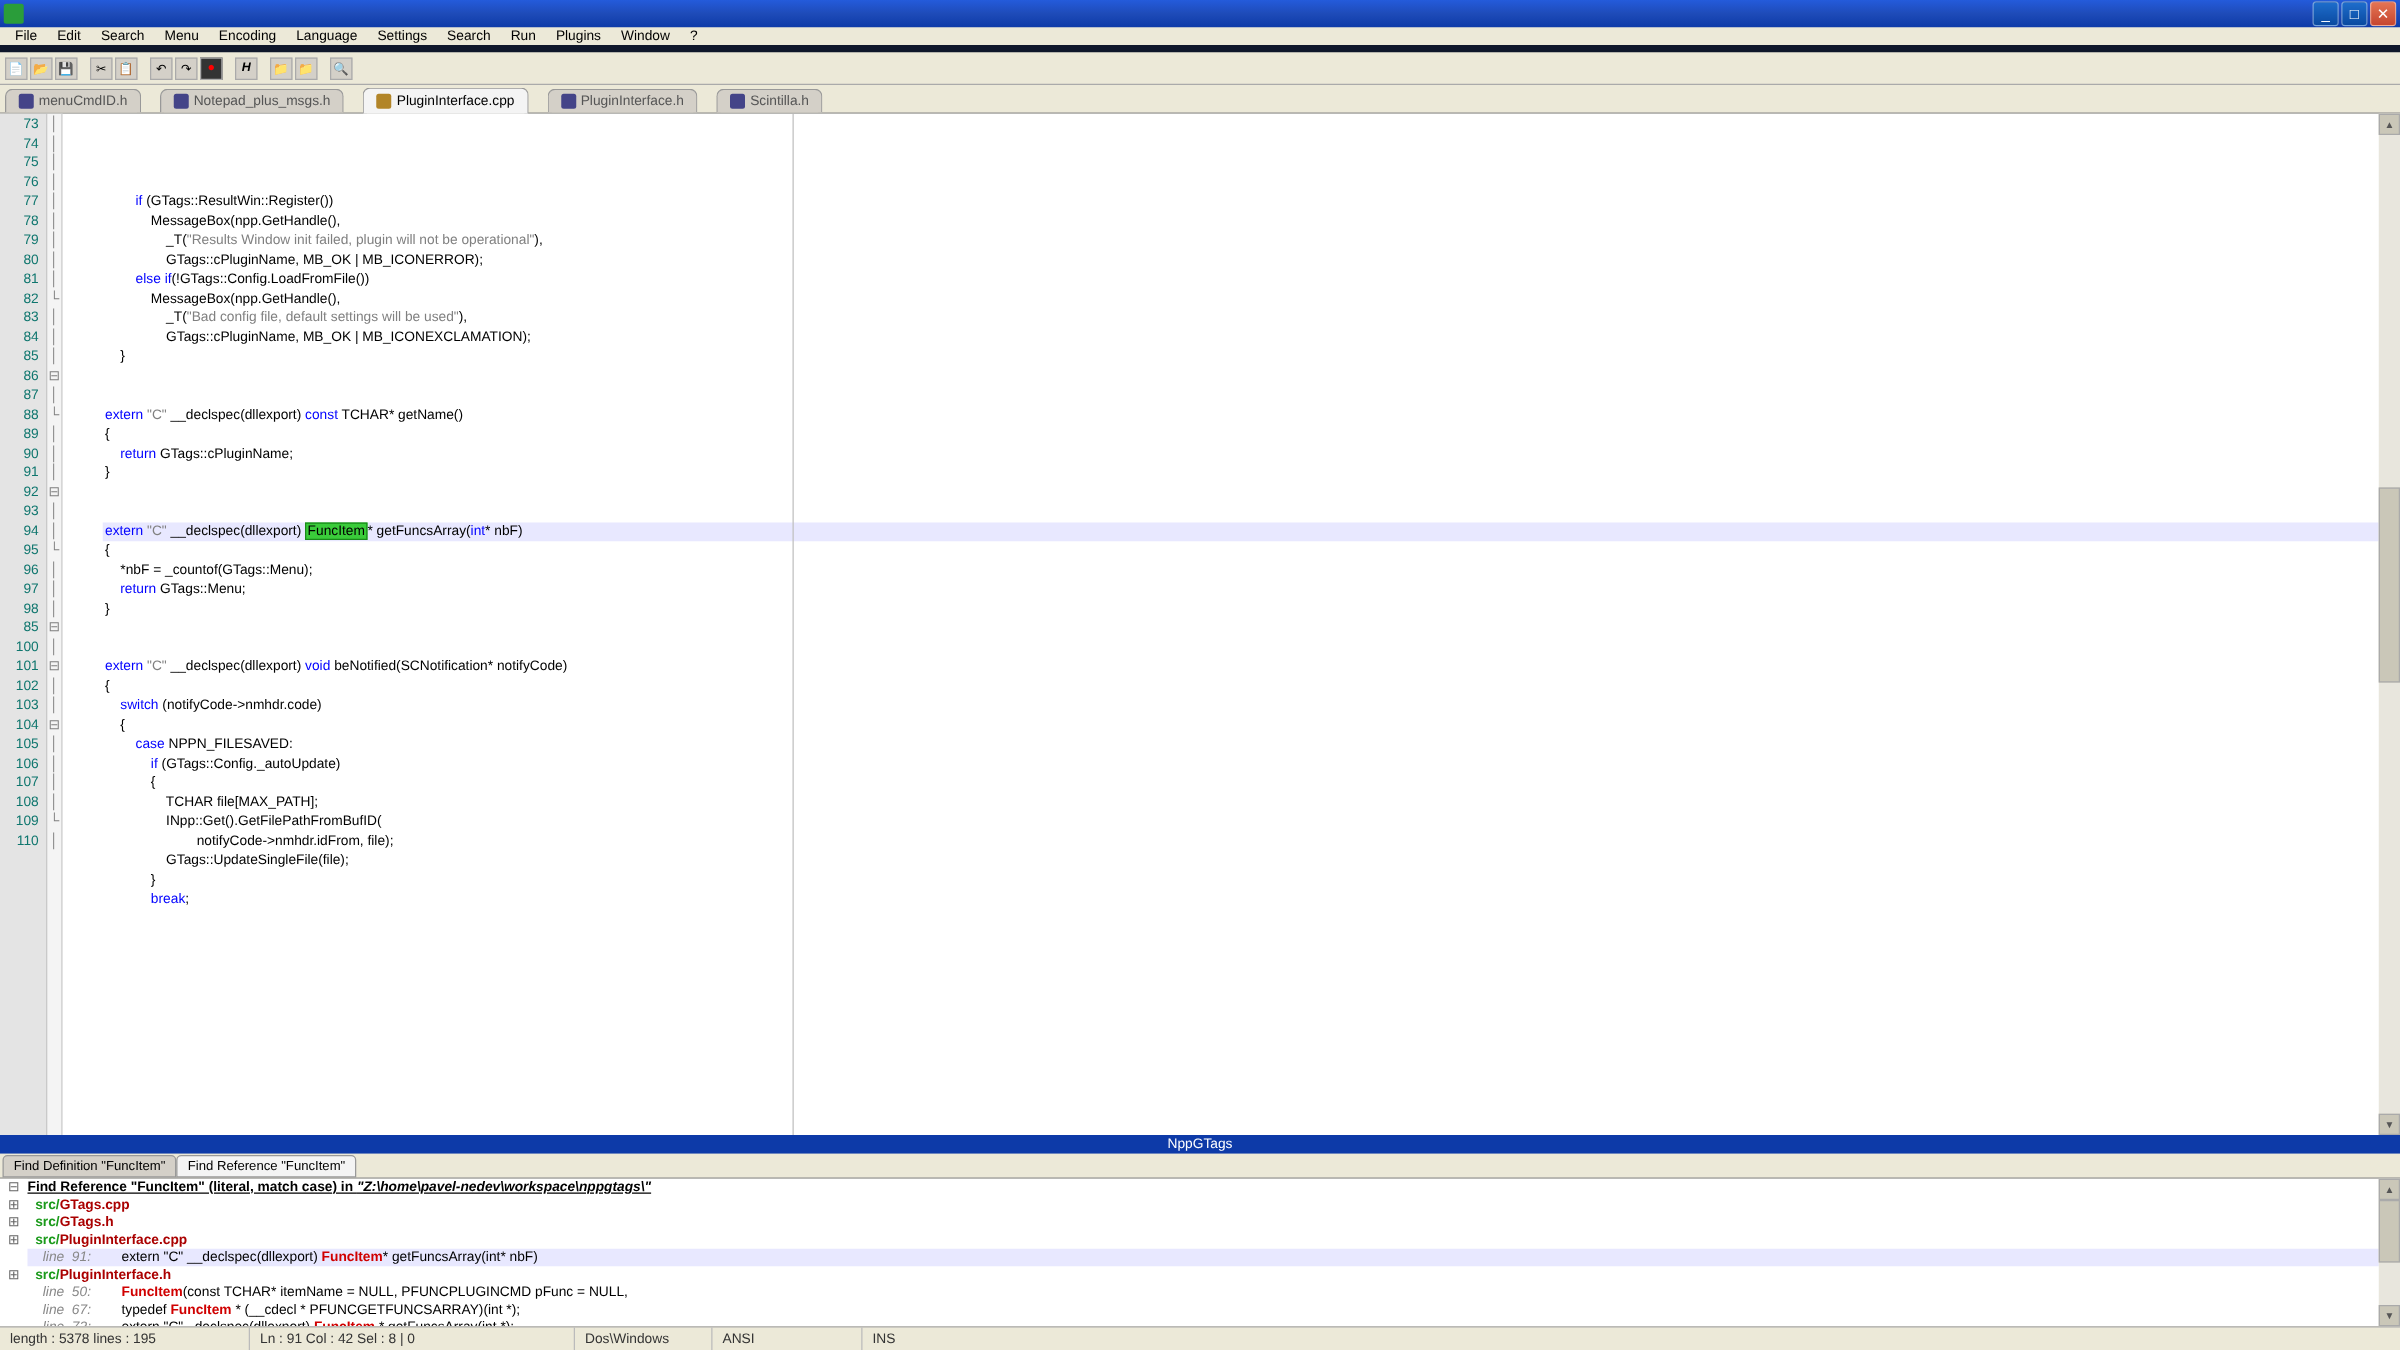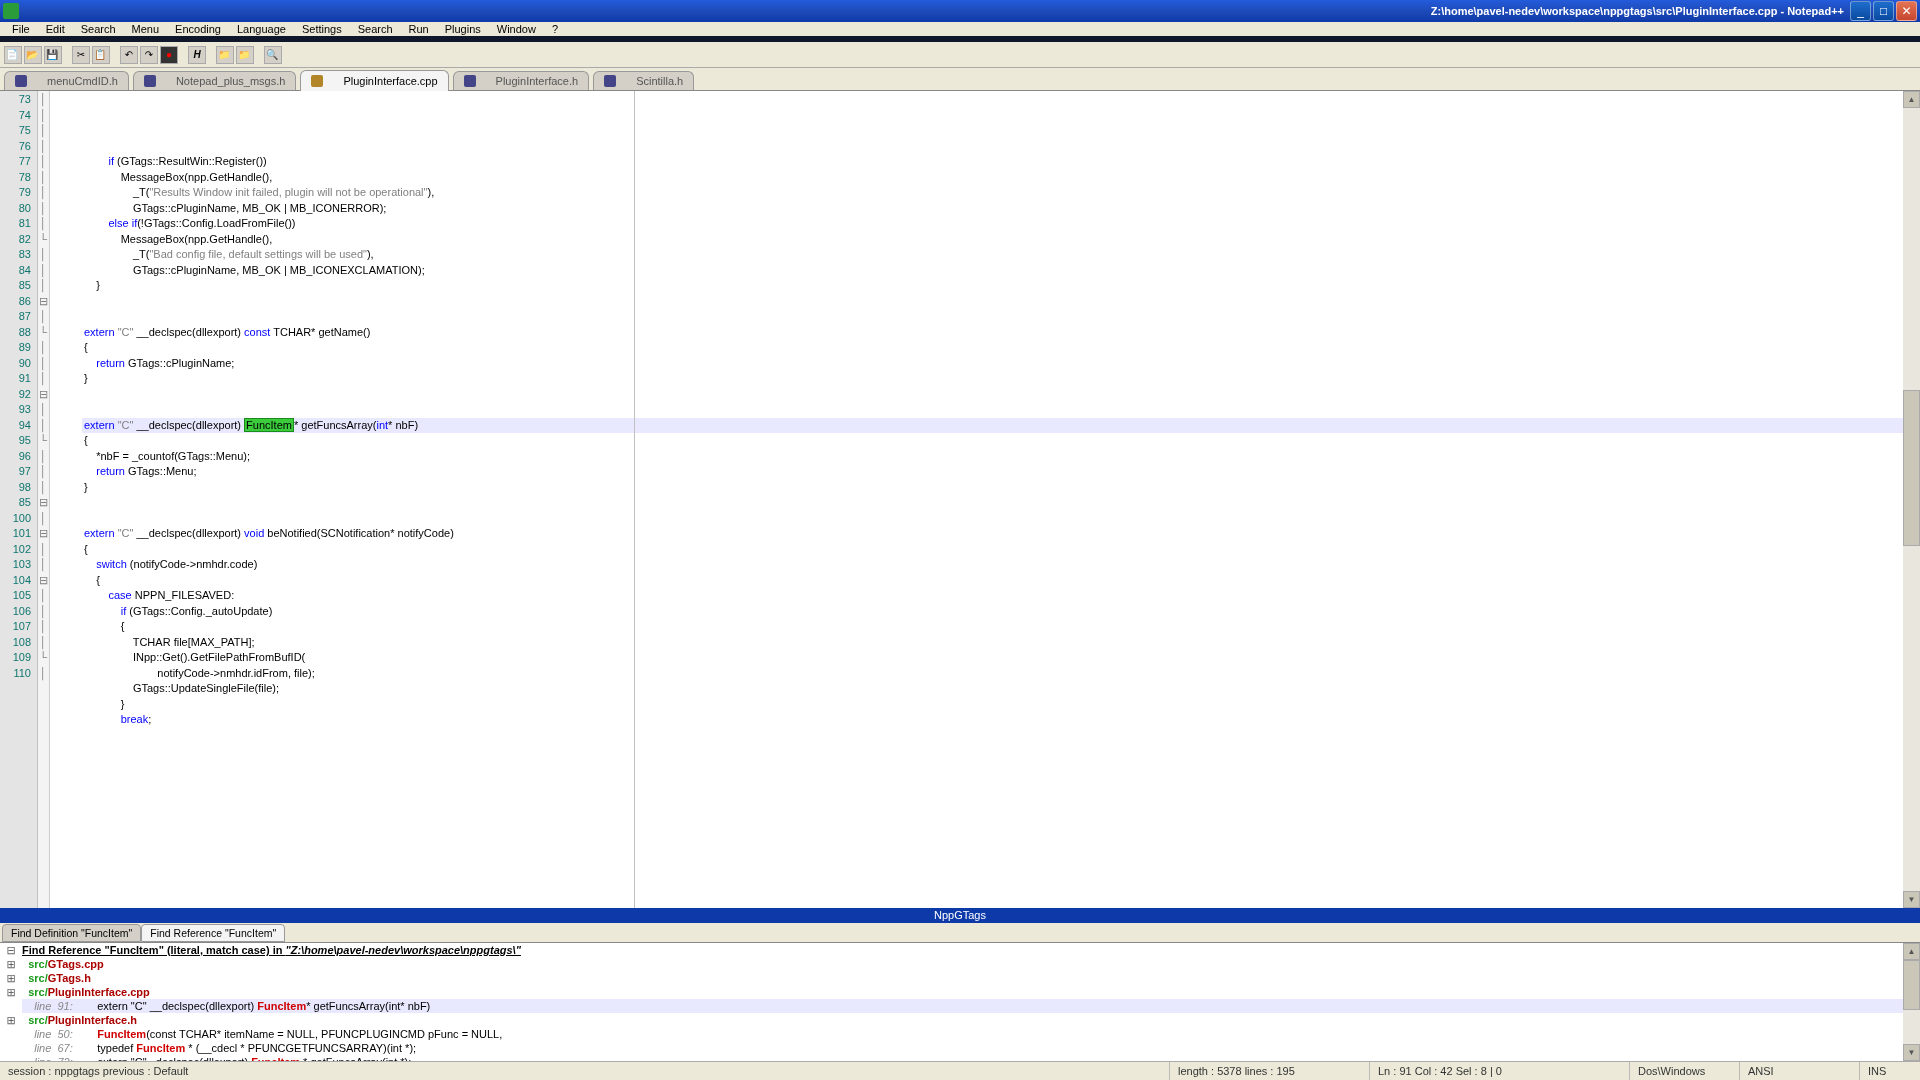--- a/index.html
+++ b/index.html
@@ -19,21 +19,21 @@
 .menu-bar { height: 20px; background: #ece9d8; display: flex; align-items: center; padding: 0 4px; gap: 0; border-bottom: 6px solid #0f172a; }
 .menu-item { padding: 2px 8px; cursor: pointer; }
 
 
 .toolbar { height: 26px; background: #ece9d8; display: flex; align-items: center; padding: 0 4px; border-bottom: 1px solid #aaa; gap: 2px; }
 .tool-btn { width: 18px; height: 18px; background: #d4d0c8; border: 1px solid #aaa; cursor: pointer; display:flex; align-items:center; justify-content:center; font-size:10px; }
 .tool-sep { width: 6px; }
 
 
 .tab-bar { height: 23px; background: #ece9d8; display: flex; align-items: flex-end; padding: 0 4px; border-bottom: 1px solid #888; }
-.tab { background: #d4d0c8; border: 1px solid #999; border-bottom: none; padding: 3px 10px; margin-right: 4px; cursor: pointer; border-radius: 6px 6px 0 0; color: #555; display:flex; align-items:center; gap:20px; font-size:11px; }
+.tab { background: #d4d0c8; border: 1px solid #999; border-bottom: none; padding: 3px 10px; margin-right: 15px; cursor: pointer; border-radius: 6px 6px 0 0; color: #555; display:flex; align-items:center; gap:4px; font-size:11px; }
 .tab.active { background: #f4f4f4; color: #000; padding: 4px 10px; position:relative; top:1px; }
 .tab-icon { width: 12px; height: 12px; background: #448; border-radius: 2px; }
 .tab.active .tab-icon { background:#b28528; }
 
 
 .editor-container { flex: 1; display: flex; background: #fff; position: relative; }
 .gutter { width: 38px; background: #e4e4e4; border-right: 1px solid #c0c0c0; color: #0f766e; text-align: right; padding-right: 6px; font-family: Consolas, monospace; font-size: 12.5px; line-height: 15.5px; padding-top: 1px; }
 .gutter div { height: 15.5px; }
 .fold-gutter { width: 12px; background:#f4f4f4; border-right:1px solid #ccc; font-family: monospace; font-size:9px; color:#808080; line-height:15.5px; padding-top:1px;}
 .fold-gutter div { height:15.5px; text-align:center; }
@@ -74,21 +74,20 @@
 
 .status-bar { height: 19px; background: #ece9d8; border-top: 1px solid #aaa; display: flex; align-items: center; font-size: 11px; color: #333; }
 .status-cell { padding: 0 8px; border-right: 1px solid #bbb; height:100%; display:flex; align-items:center; white-space:nowrap; }
 .status-flex { flex:1; }
 </style>
 </head>
 <body>
 
 <div class="title-bar">
   <div class="title-icon"></div>
-  <div class="title-text">Z:\home\pavel-nedev\workspace\nppgtags\src\PluginInterface.cpp - Notepad++</div>
   <div class="window-controls">
     <div class="window-btn min">_</div>
     <div class="window-btn max">□</div>
     <div class="window-btn close">✕</div>
   </div>
 </div>
 
 <div class="menu-bar" id="menu-bar">
     <div class="menu-item">File</div>
     <div class="menu-item">Edit</div>
@@ -266,19 +265,18 @@
       <div class="sb-btn">▲</div>
       <div class="sb-track">
           <div class="sb-thumb" style="top:0;height:60%"></div>
         </div>
       <div class="sb-btn">▼</div>
     </div>
   </div>
 </div>
 
 <div class="status-bar">
-  <div class="status-cell status-flex">session : nppgtags    previous : Default</div>
   <div class="status-cell" style="width:200px">length : 5378    lines : 195</div>
   <div class="status-cell" style="width:260px">Ln : 91    Col : 42    Sel : 8 | 0</div>
   <div class="status-cell" style="width:110px">Dos\Windows</div>
   <div class="status-cell" style="width:120px">ANSI</div>
   <div class="status-cell" style="width:60px;border-right:none">INS</div>
 </div>
 
 </body></html>

